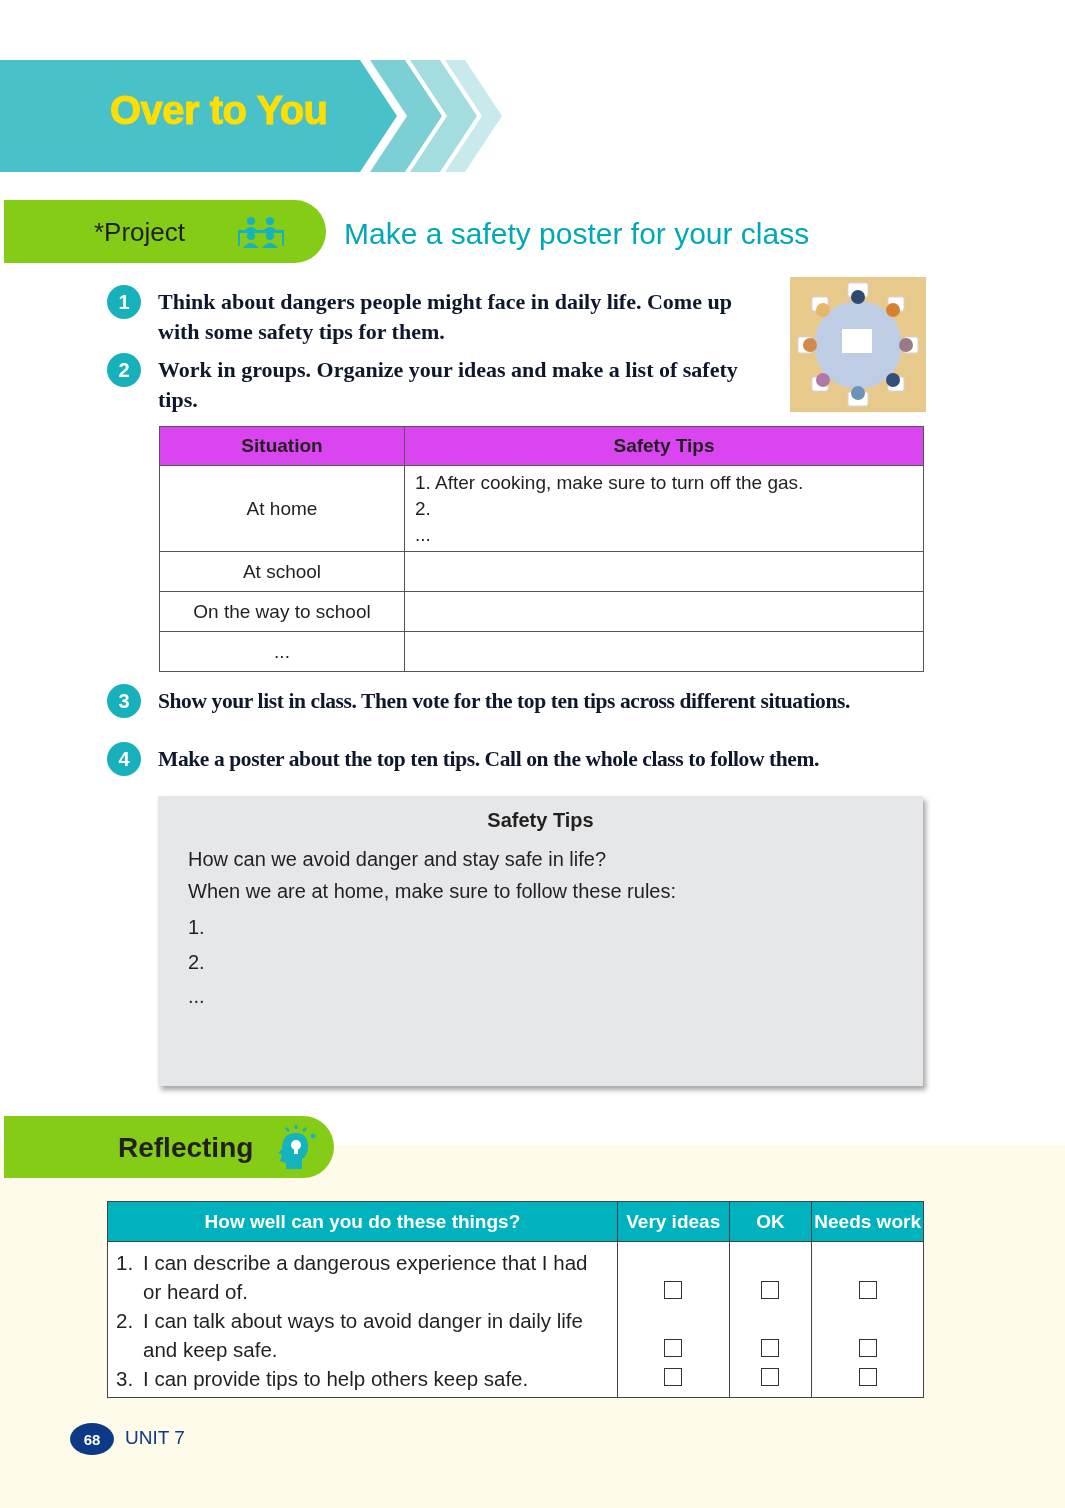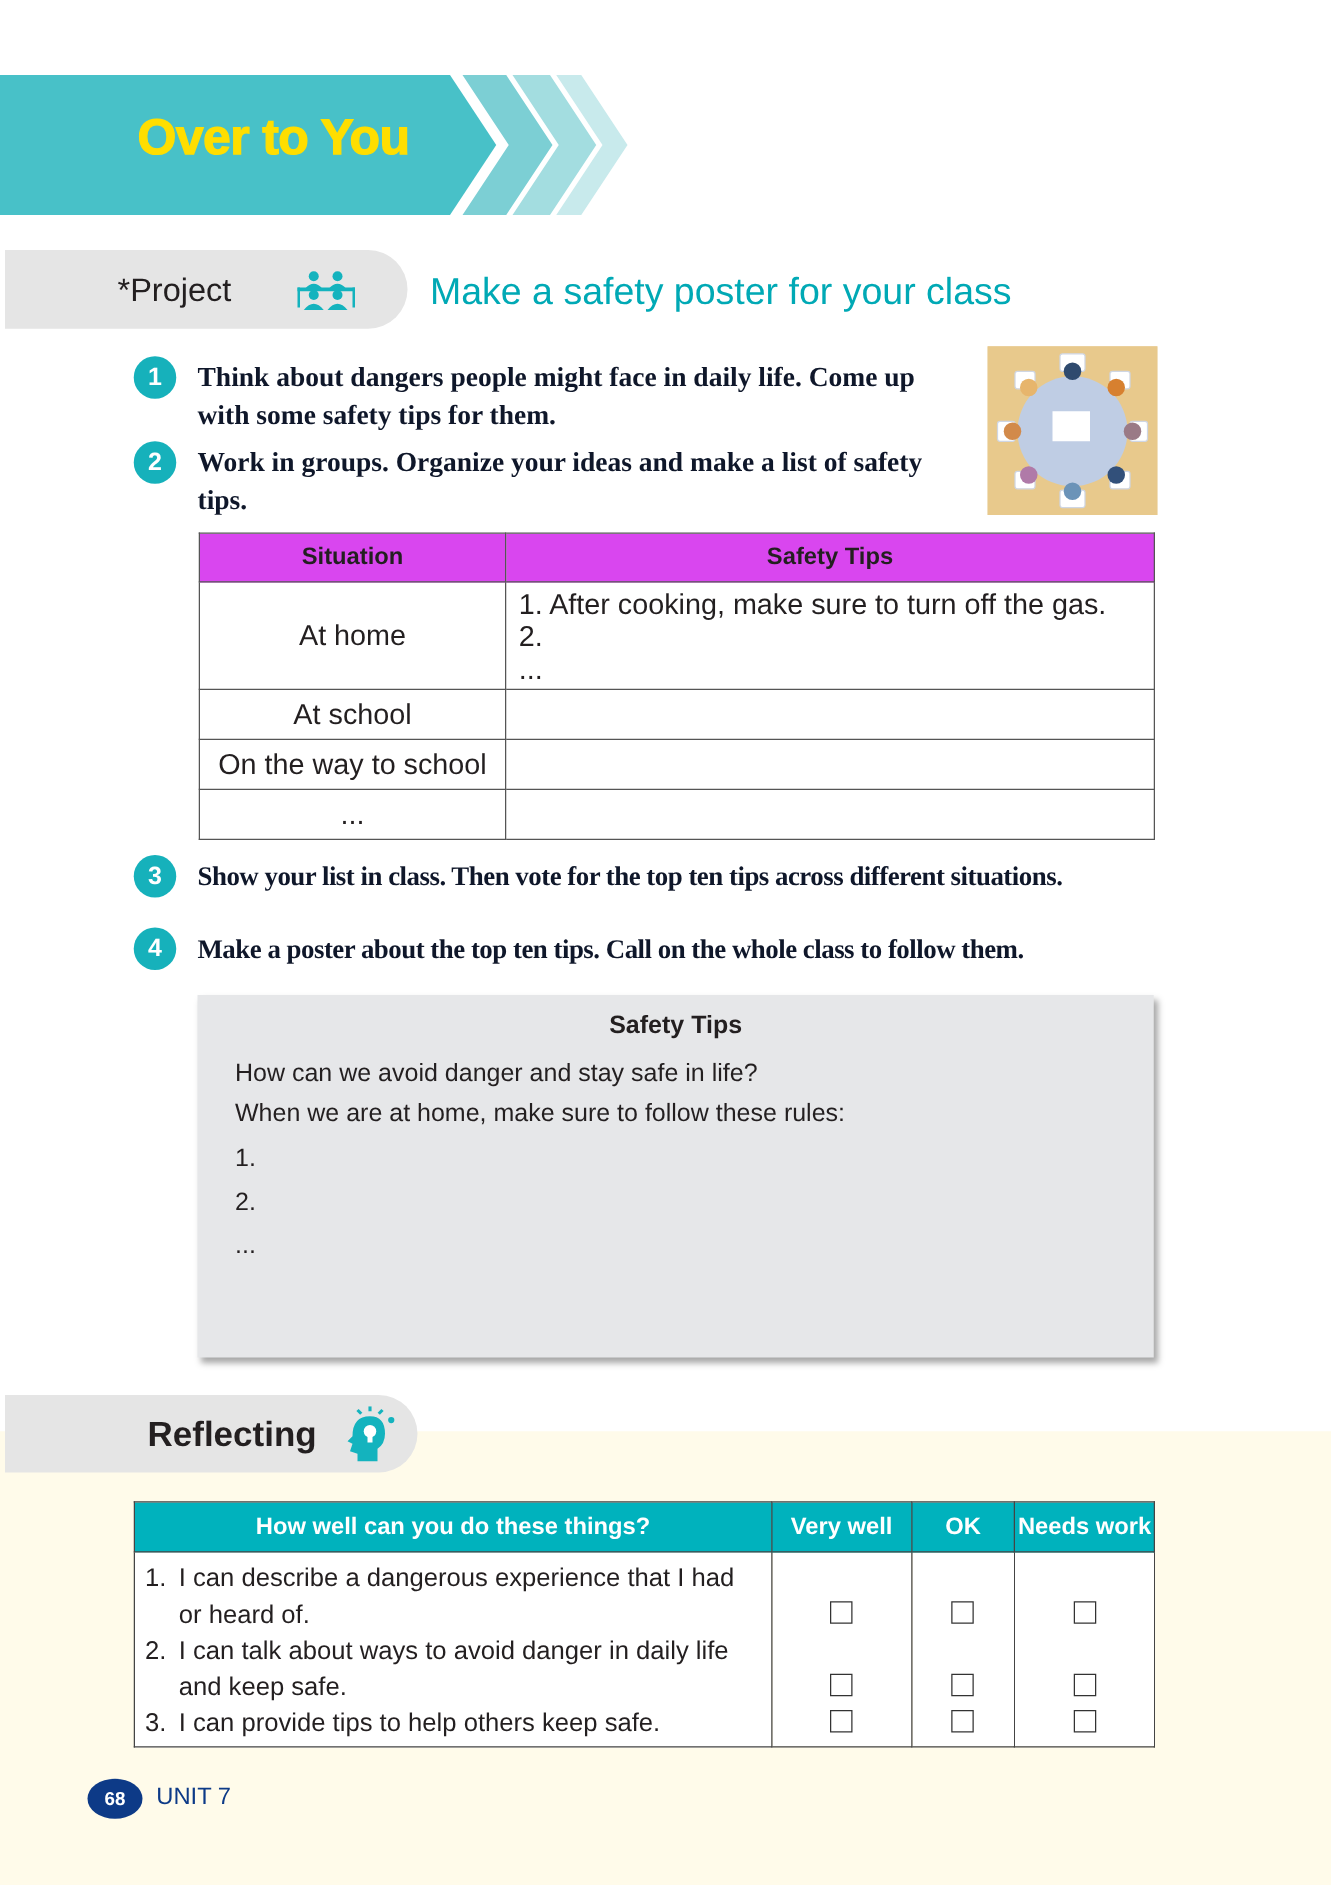--- a/index.html
+++ b/index.html
@@ -7,21 +7,21 @@
     body { position: relative; background: #ffffff; font-family: "Liberation Sans", sans-serif; color: #231f20; overflow: hidden; }
 
     .cream-bg { position: absolute; left: 0; top: 1145px; width: 1065px; height: 363px; background: #fffbea; }
 
     
     .banner { position: absolute; left: 0; top: 60px; width: 520px; height: 112px; }
     .banner svg { position: absolute; left: 0; top: 0; }
     .banner-title { position: absolute; left: 110px; top: 28px; font-family: "Liberation Sans", sans-serif; font-weight: 900; font-size: 40px; color: #ffde00; letter-spacing: -0.5px; -webkit-text-stroke: 1px #ffde00; }
 
     
-    .pill { position: absolute; left: 4px; background: #e5e5e5; border-radius: 0 32px 32px 0; display: flex; align-items: center; }
+    .pill { position: absolute; left: 4px; background: #84cc16; border-radius: 0 32px 32px 0; display: flex; align-items: center; }
     .pill-project { top: 200px; width: 322px; height: 63px; }
     .pill-reflect { top: 1116px; width: 330px; height: 62px; }
     .pill-label { font-family: "Liberation Sans", sans-serif; font-size: 27px; color: #231f20; }
     .pill-project .pill-label { position: absolute; left: 90px; top: 17px; font-size: 26px; }
     .pill-reflect .pill-label { position: absolute; left: 114px; top: 16px; font-weight: bold; font-size: 28px; }
     .pill-icon { position: absolute; }
     .pill-project .pill-icon { left: 228px; top: 16px; }
     .pill-reflect .pill-icon { left: 270px; top: 9px; }
 
     .project-title { position: absolute; left: 344px; top: 217px; font-size: 30px; color: #00a9b5; font-family: "Liberation Sans", sans-serif; }
@@ -34,21 +34,21 @@
     .step2 { top: 355px; width: 650px; }
     .step3 { top: 686px; width: 830px; }
     .step4 { top: 744px; width: 830px; }
     .step3 .step-text, .step4 .step-text { letter-spacing: -0.4px; font-size: 21.5px; }
 
     .group-photo { position: absolute; left: 790px; top: 277px; width: 136px; height: 135px; background: #e8c98c; overflow: hidden; }
 
     
     table { border-collapse: collapse; font-family: "Liberation Sans", sans-serif; }
     .sit-table { position: absolute; left: 159px; top: 426px; width: 765px; }
-    .sit-table th, .sit-table td { border: 1px solid #555; font-size: 23px; color: #231f20; }
+    .sit-table th, .sit-table td { border: 1px solid #555; font-size: 19px; color: #231f20; }
     .sit-table th { background: #d946ef; height: 39px; font-weight: bold; text-align: center; font-size: 19px; }
     .sit-table td.sit { width: 245px; text-align: center; }
     .sit-table td.tips { padding-left: 10px; vertical-align: top; }
     .sit-table tr.r-home td { height: 86px; }
     .sit-table tr.r-home td.tips { padding-top: 4px; line-height: 26px; }
     .sit-table tr.r-small td { height: 40px; }
 
     
     .poster { position: absolute; left: 158px; top: 796px; width: 765px; height: 290px; background: #e6e7e9; box-shadow: 3px 4px 5px rgba(0,0,0,0.35); font-family: "Liberation Sans", sans-serif; font-size: 20px; color: #231f20; }
     .poster-title { position: absolute; top: 13px; width: 100%; text-align: center; font-weight: bold; font-size: 20px; }
@@ -207,21 +207,21 @@
       <line x1="32" y1="3" x2="29" y2="6" stroke="#14b3be" stroke-width="2.5"></line>
       <circle cx="39" cy="11" r="2.5" fill="#14b3be"></circle>
     </svg>
   </span>
 </div>
 
 <table class="ref-table">
   <thead>
     <tr>
       <th>How well can you do these things?</th>
-      <th>Very well</th>
+      <th>Very ideas</th>
       <th>OK</th>
       <th>Needs work</th>
     </tr>
   </thead>
   <tbody>
     <tr>
       <td class="q-col">
         <div class="q-item">
           <span class="q-num">1.</span>
           <span>I can describe a dangerous experience that I had or heard of.</span>

